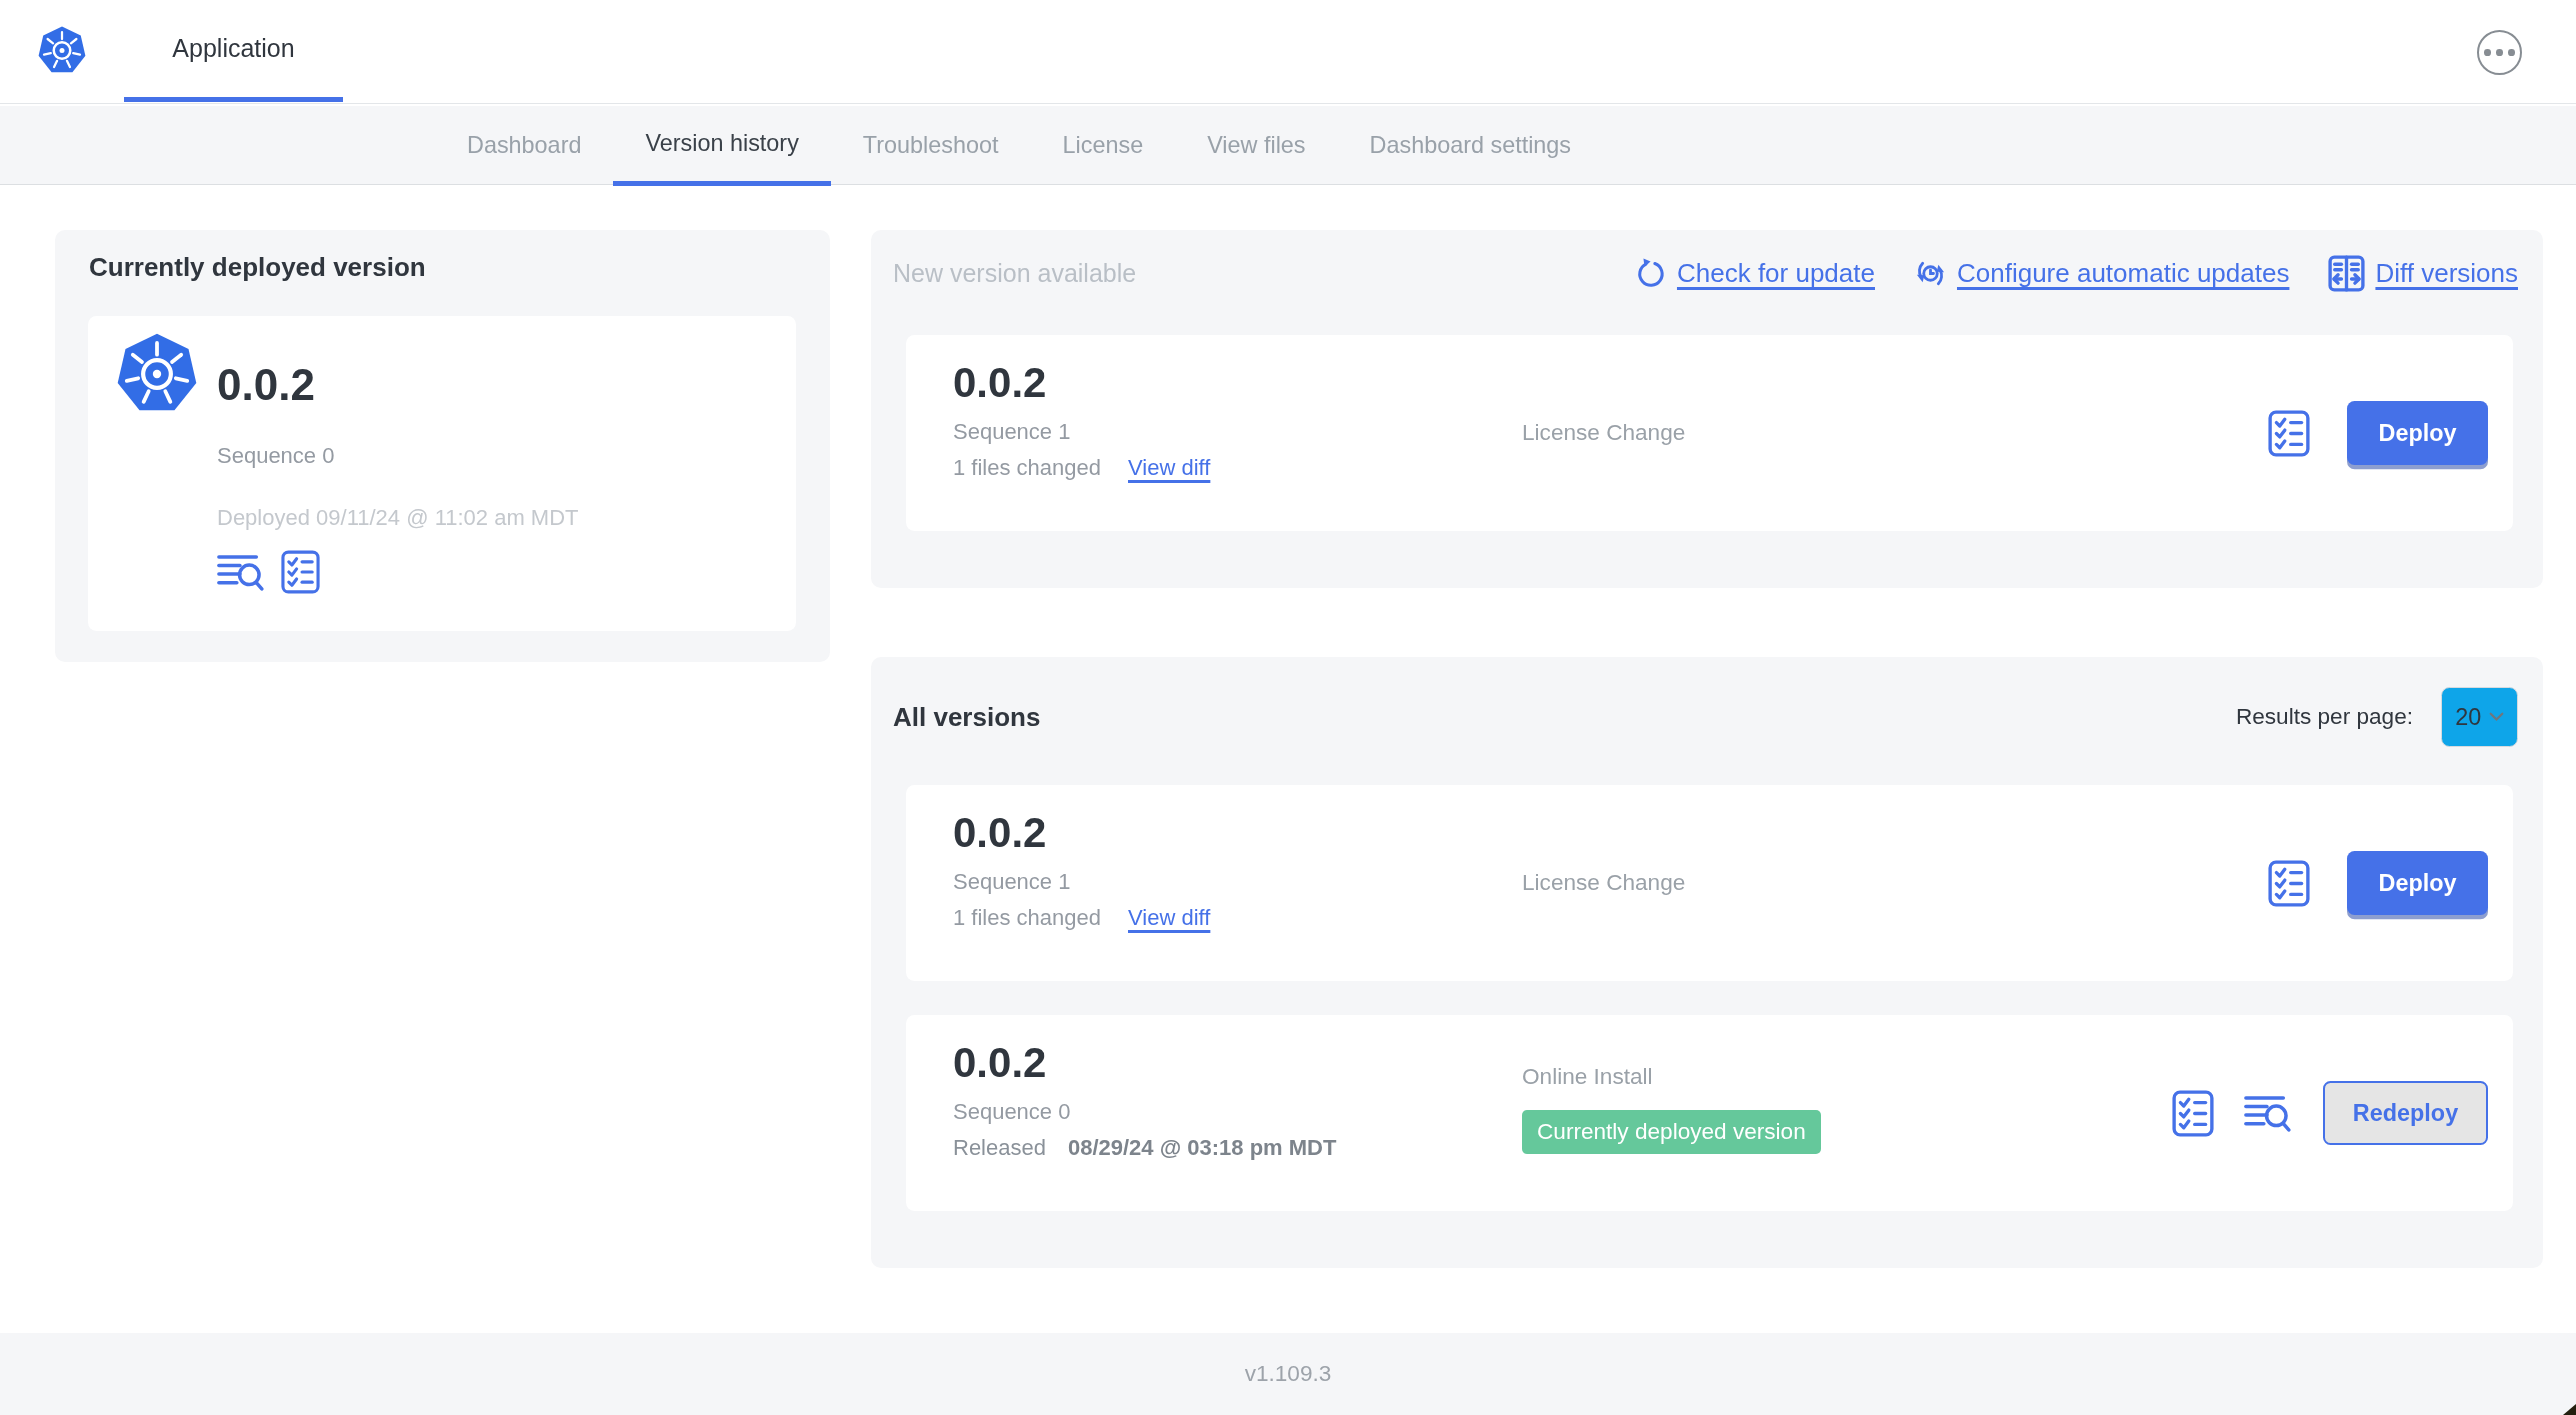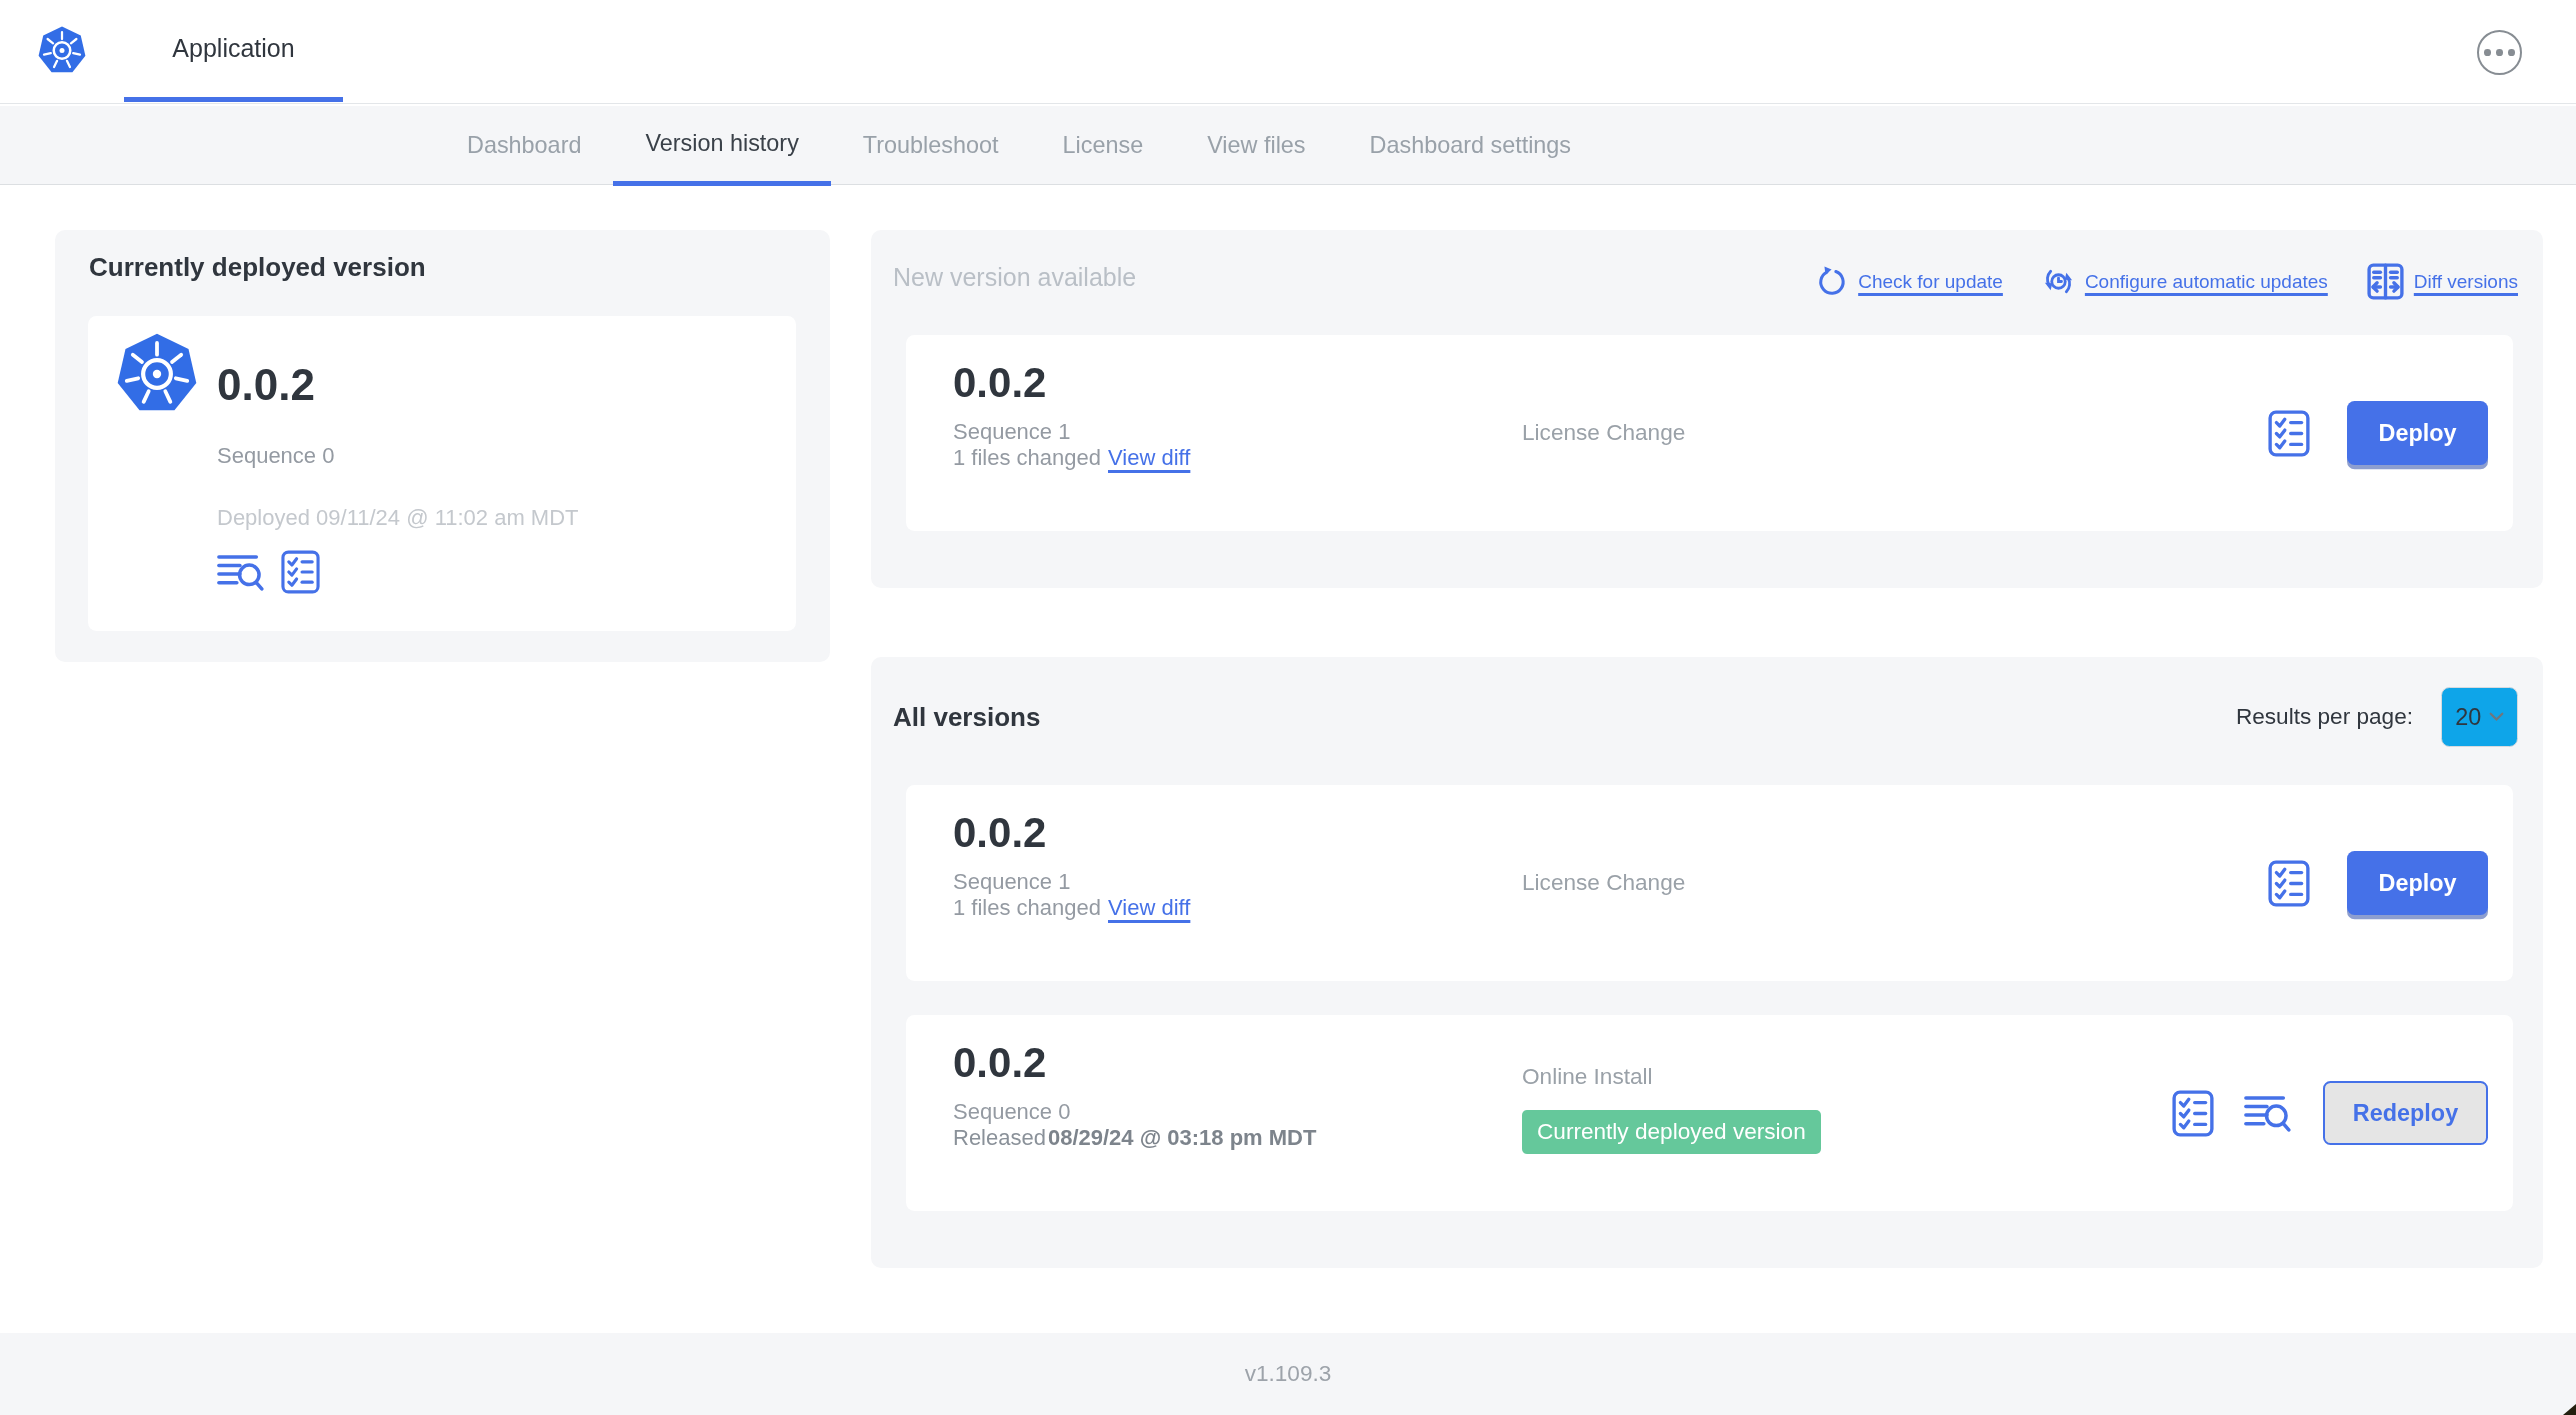--- a/index.html
+++ b/index.html
@@ -43,35 +43,35 @@
   .lp-dep{position:absolute;left:129px;top:189px;font-size:22px;color:var(--light-gray);}
   .lp-icons{position:absolute;left:129px;top:234px;display:flex;align-items:center;gap:15px;}
   
   .rp1{left:871px;top:230px;width:1672px;height:358px;}
   .rp2{left:871px;top:657px;width:1672px;height:611px;}
   .rp-head{position:absolute;left:22px;right:25px;top:25px;display:flex;align-items:center;justify-content:space-between;}
   .rp2 .rp-head{top:30px;}
   .muted-title{font-size:25px;color:var(--muted);}
   .av-title{font-size:26px;font-weight:700;color:var(--dark);}
   .links{display:flex;align-items:center;gap:39px;}
-  .ilink{display:flex;align-items:center;gap:10px;color:var(--accent);font-size:19px;font-weight:500;cursor:pointer;margin-top:8px;}
+  .ilink{display:flex;align-items:center;gap:10px;color:var(--accent);font-size:26px;font-weight:500;cursor:pointer;}
   .ilink span{text-decoration:underline;text-decoration-thickness:2.5px;text-underline-offset:5px;}
   .results{display:flex;align-items:center;gap:28px;}
   .results-label{font-size:22.6px;color:var(--dark);}
   .select-box{width:77px;height:60px;background:#0ea5e9;border:1.7px solid #D7DADE;border-radius:8.4px;display:flex;align-items:center;justify-content:center;gap:7.5px;cursor:pointer;}
   .select-box b{font-size:23.4px;font-weight:400;color:var(--dark);}
   
   .version-card{position:absolute;left:35px;right:30px;height:196px;background:#fff;border-radius:8.4px;}
   .vc-new{top:105px;}
   .vc-r1{top:128px;}
   .vc-r2{top:358px;}
   .vc-left{position:absolute;left:47px;top:23.4px;}
   .vc-ver{font-size:42px;font-weight:800;color:var(--dark);line-height:49px;}
   .vc-seq{margin-top:11.7px;font-size:22px;color:var(--gray);}
-  .vc-files{font-size:22px;color:var(--gray);display:flex;align-items:baseline;gap:7px;}
+  .vc-files{margin-top:10px;font-size:22px;color:var(--gray);display:flex;align-items:baseline;gap:27px;}
   .view-diff{color:var(--accent);font-weight:500;text-decoration:underline;text-decoration-thickness:2.5px;text-underline-offset:5px;cursor:pointer;}
   .released b{color:#7D848C;font-weight:700;}
   .released{color:#8A9199;}
   .vc-mid{position:absolute;left:616px;top:50%;transform:translateY(-50%);font-size:22.6px;color:var(--mid-gray);}
   .vc-mid2{position:absolute;left:616px;top:49px;font-size:22.6px;color:var(--mid-gray);}
   .badge{display:inline-block;margin-top:20px;background:var(--green);color:#fff;font-size:22.6px;padding:9.2px 15px;border-radius:5px;}
   .vc-right{position:absolute;right:25px;top:50%;transform:translateY(-50%);display:flex;align-items:center;gap:37px;}
   .vc-right.r2{gap:30px;}
   .btn{height:64px;border-radius:7.5px;font-size:23.4px;font-weight:700;display:flex;align-items:center;justify-content:center;cursor:pointer;font-family:"Liberation Sans", sans-serif;}
   .btn-primary{width:141px;background:var(--accent);color:#fff;border:none;box-shadow:0 4.2px 0 rgba(47,78,167,0.55);}

